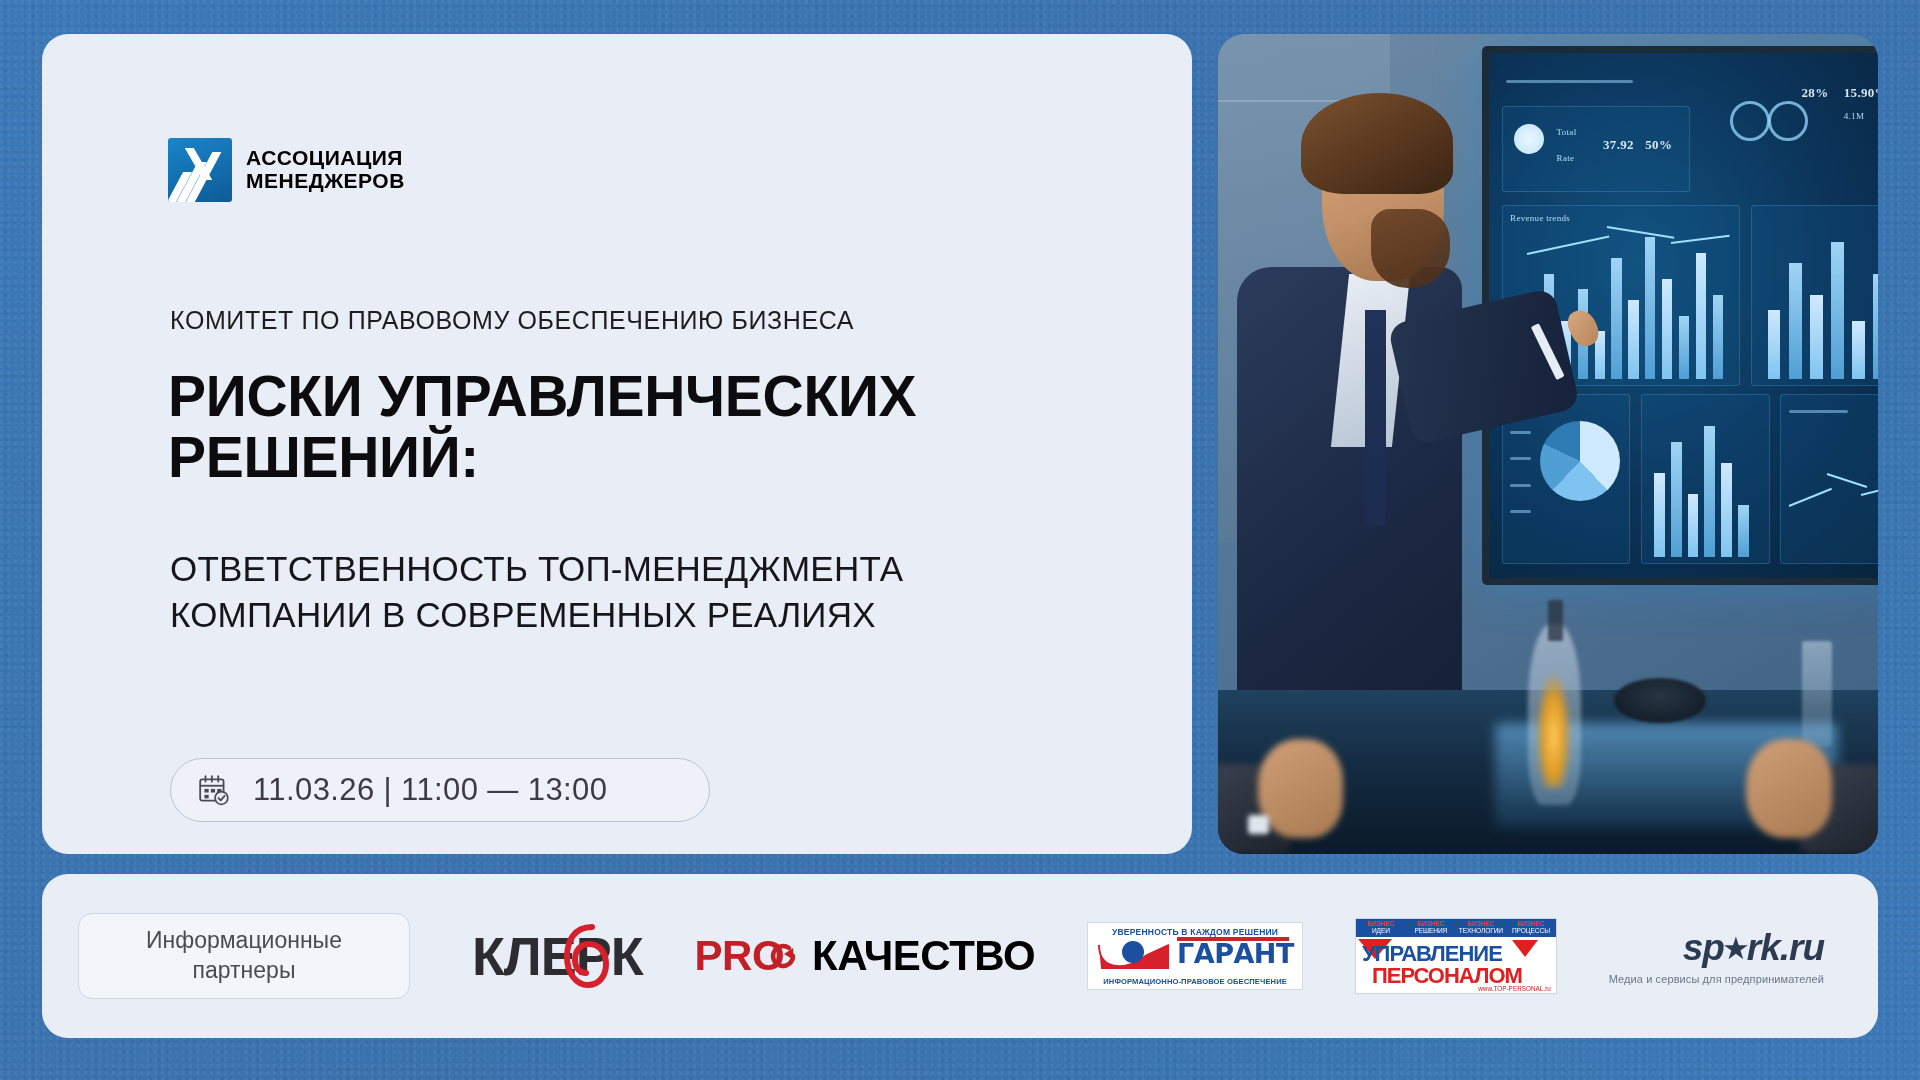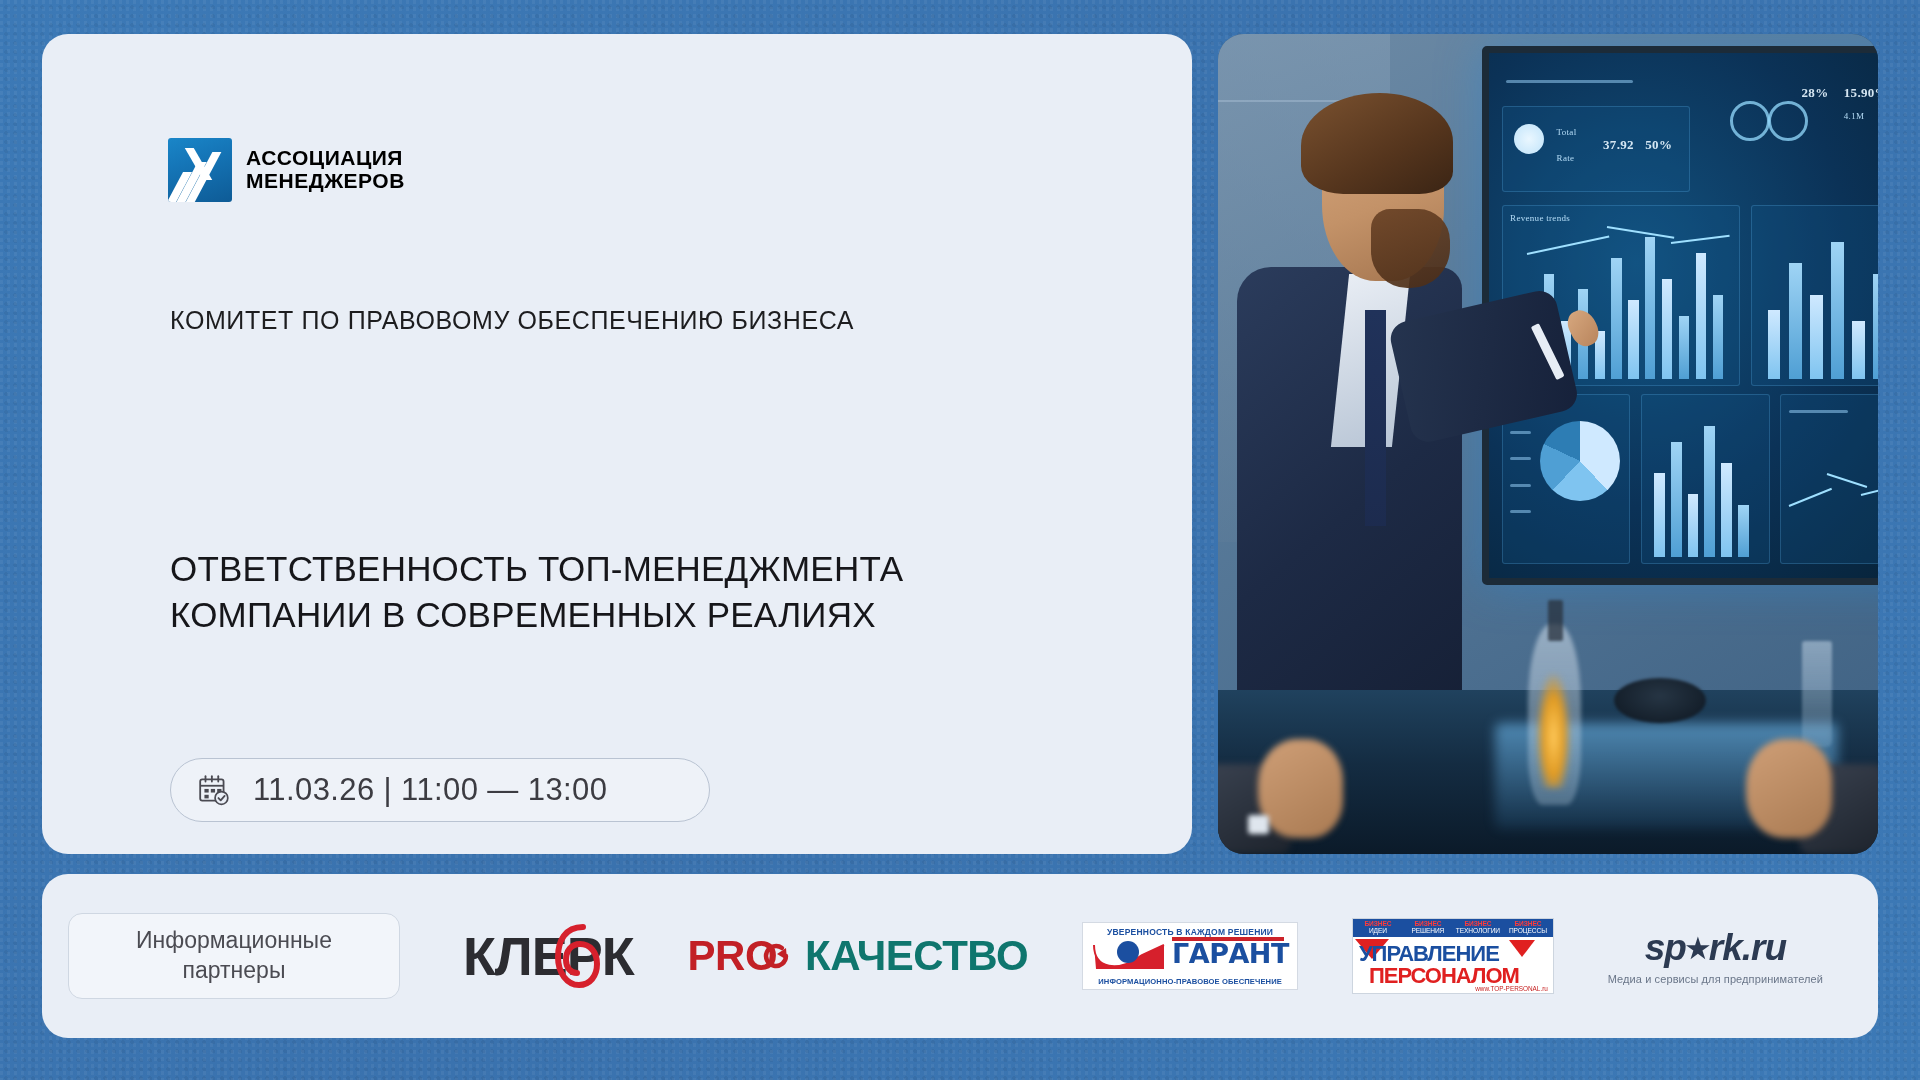--- a/index.html
+++ b/index.html
@@ -205,39 +205,39 @@
   }
   .watch{position:absolute;bottom:2.4%;width:3.2%;height:2.4%;background:#dfe6ee;border-radius:3px;filter:blur(2.4px);}
 
   
   .partners{
     position:absolute;left:42px;right:42px;top:874px;height:164px;
     background:#e9eef6;border-radius:26px;
     display:flex;align-items:center;
   }
   .partners-label{
-    margin-left:26px;width:330px;height:84px;flex:none;
+    margin-left:36px;width:330px;height:84px;flex:none;
     border:1.6px solid #cfd7e2;border-radius:14px;background:#f2f5fa;
     display:flex;flex-direction:column;align-items:center;justify-content:center;
     color:#4b4b52;font-size:23px;line-height:1.3;text-align:center;
   }
   .partner-logos{
     flex:1;display:flex;align-items:center;justify-content:space-around;
     padding:0 28px 0 36px;
   }
 
   
   .klerk{position:relative;display:flex;align-items:center;}
   .klerk .word{font-size:54px;font-weight:bold;color:#2c2c31;letter-spacing:-1px;}
   .klerk .clip{position:absolute;left:86px;top:-6px;}
 
   
   .prok{display:flex;align-items:center;gap:14px;}
   .prok .pro{font-size:42px;font-weight:bold;color:#c22026;letter-spacing:-.5px;position:relative;display:flex;align-items:center;}
-  .prok .kach{font-size:42px;font-weight:bold;color:#0f766e;letter-spacing:-.5px;}
+  .prok .kach{font-size:42px;font-weight:bold;color:#000000;letter-spacing:-.5px;}
 
   
   .garant{
     width:214px;background:#ffffff;border:1px solid #d4dae3;
     display:flex;flex-direction:column;align-items:center;padding:4px 0 3px;
   }
   .garant .g-top{font-size:8.5px;font-weight:bold;color:#1b4fa0;letter-spacing:.2px;}
   .garant .g-mid{position:relative;width:196px;height:40px;display:flex;align-items:center;}
   .garant .g-wave{position:absolute;left:0;top:2px;width:78px;height:36px;}
   .garant .g-name{position:absolute;left:80px;top:1px;font-size:27px;font-weight:bold;color:#1b4fa0;letter-spacing:-.5px;font-family:"DejaVu Sans",sans-serif;}
@@ -251,21 +251,21 @@
   .uprav .u-cell b{display:block;font-size:6.6px;color:#ff3b3b;letter-spacing:-.1px;}
   .uprav .u-cell span{display:block;font-size:6.6px;color:#ffffff;letter-spacing:-.1px;}
   .uprav .u-main{position:relative;height:56px;background:#fff;overflow:hidden;}
   .uprav .u-w1{position:absolute;left:6px;top:4px;font-size:22px;font-weight:bold;color:#1b4fa0;letter-spacing:-1px;}
   .uprav .u-w2{position:absolute;left:16px;top:26px;font-size:22px;font-weight:bold;color:#e02020;letter-spacing:-1px;}
   .uprav .u-url{position:absolute;right:5px;bottom:1px;font-size:6.4px;color:#c62020;}
   .uprav .u-arrow1{position:absolute;left:2px;top:2px;width:0;height:0;border-left:17px solid transparent;border-right:17px solid transparent;border-top:20px solid #e02020;}
   .uprav .u-arrow2{position:absolute;right:18px;top:3px;width:0;height:0;border-left:13px solid transparent;border-right:13px solid transparent;border-top:17px solid #e02020;}
 
   
-  .spark{display:flex;flex-direction:column;align-items:center;}
+  .spark{display:flex;flex-direction:column;align-items:flex-end;}
   .spark .s-row{display:flex;align-items:center;font-size:37px;font-weight:bold;font-style:italic;color:#2c3a52;letter-spacing:-1px;}
   .spark .s-tag{margin-top:4px;font-size:11px;color:#6a7689;font-style:normal;font-weight:normal;letter-spacing:.1px;}
 </style>
 </head>
 <body>
 
 <div class="bg-texture"></div>
 
 <div class="poster">
 
@@ -281,20 +281,24 @@
           <div class="stripe" style="left:26px;top:10px;width:9px;height:32px;transform:skewX(30deg);"></div>
         </div>
         <div class="logo-text">
           <span class="l1">АССОЦИАЦИЯ</span>
           <span class="l2">МЕНЕДЖЕРОВ</span>
         </div>
       </div>
 
       <div class="committee">КОМИТЕТ ПО ПРАВОВОМУ ОБЕСПЕЧЕНИЮ БИЗНЕСА</div>
 
+      <div class="title">
+        <div>РИСКИ УПРАВЛЕНЧЕСКИХ</div>
+        <div>РЕШЕНИЙ:</div>
+      </div>
 
       <div class="subtitle">
         <div>ОТВЕТСТВЕННОСТЬ ТОП-МЕНЕДЖМЕНТА</div>
         <div>КОМПАНИИ В СОВРЕМЕННЫХ РЕАЛИЯХ</div>
       </div>
 
       <div class="date-chip">
         <svg class="cal" viewBox="0 0 32 32">
           <rect x="3" y="6" width="22" height="20" rx="2" fill="none" stroke="#4a4a52" stroke-width="1.7"></rect>
           <line x1="3" y1="12" x2="25" y2="12" stroke="#4a4a52" stroke-width="1.7"></line>

